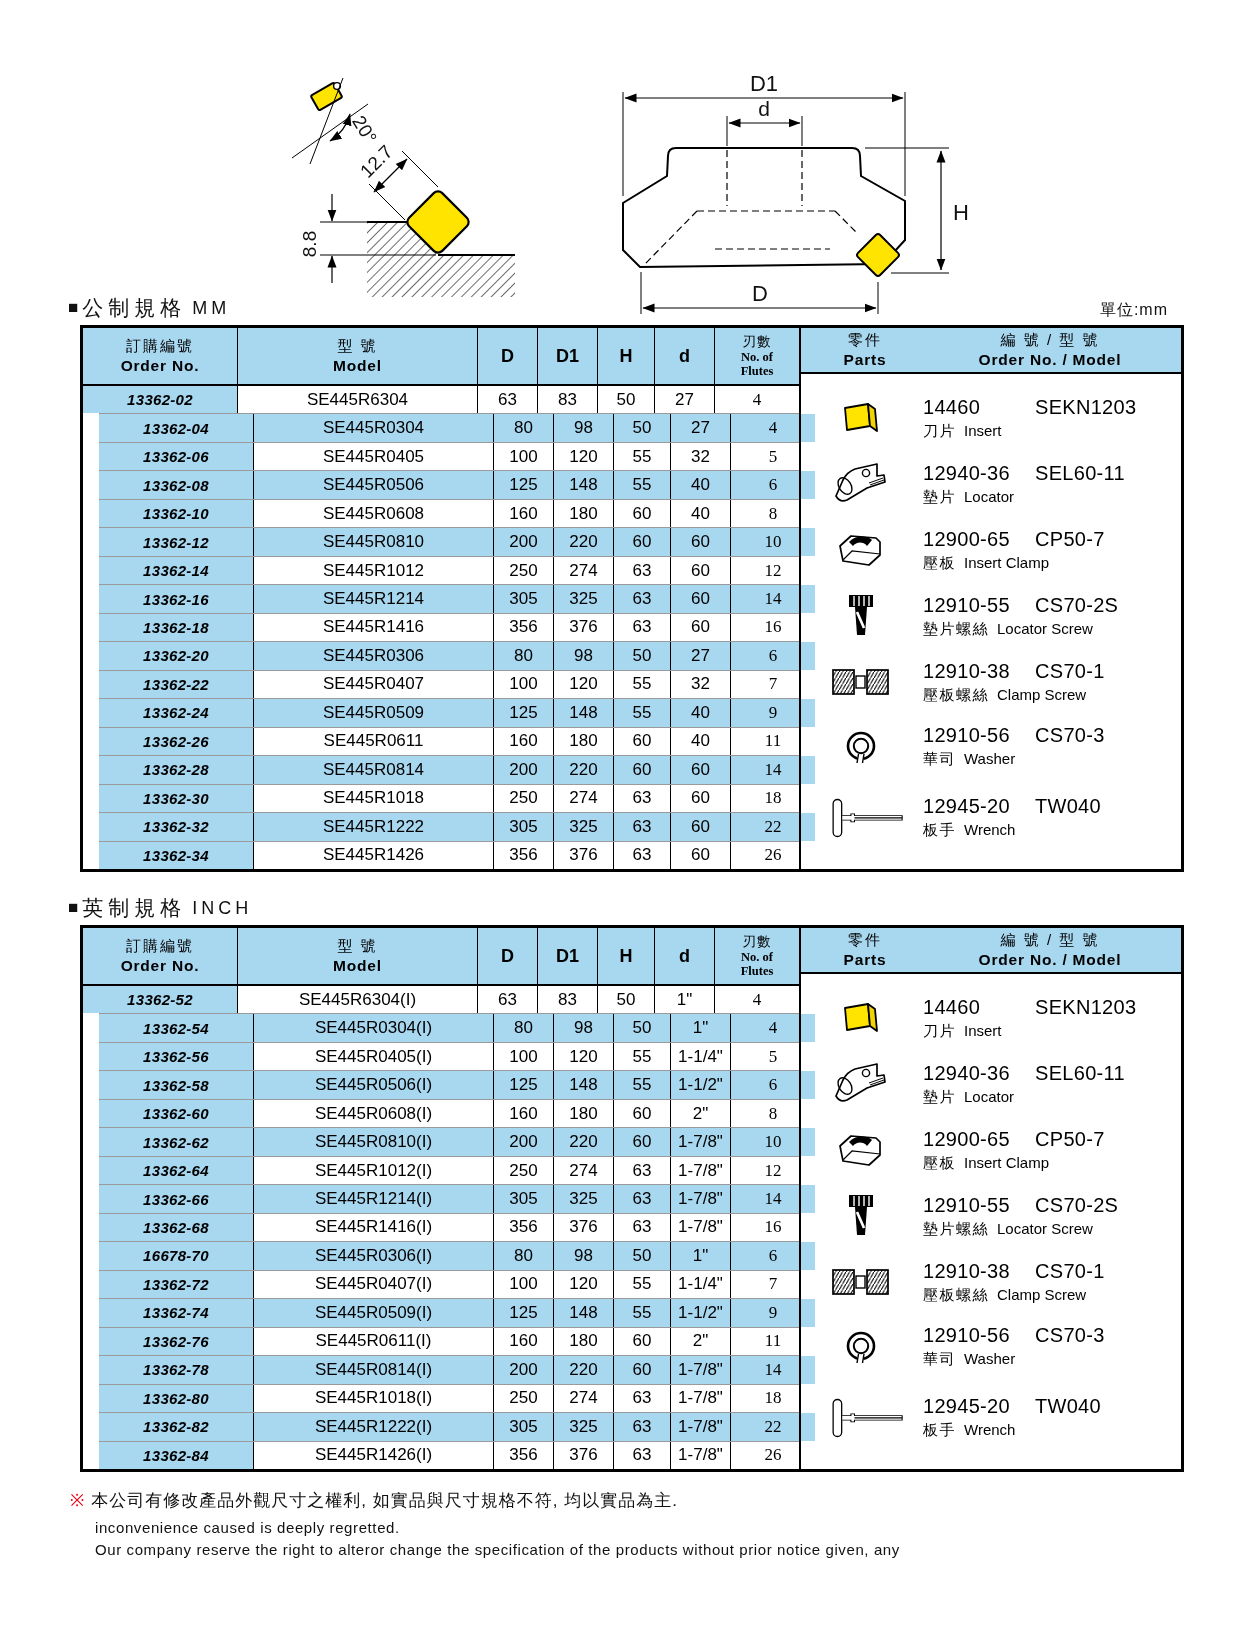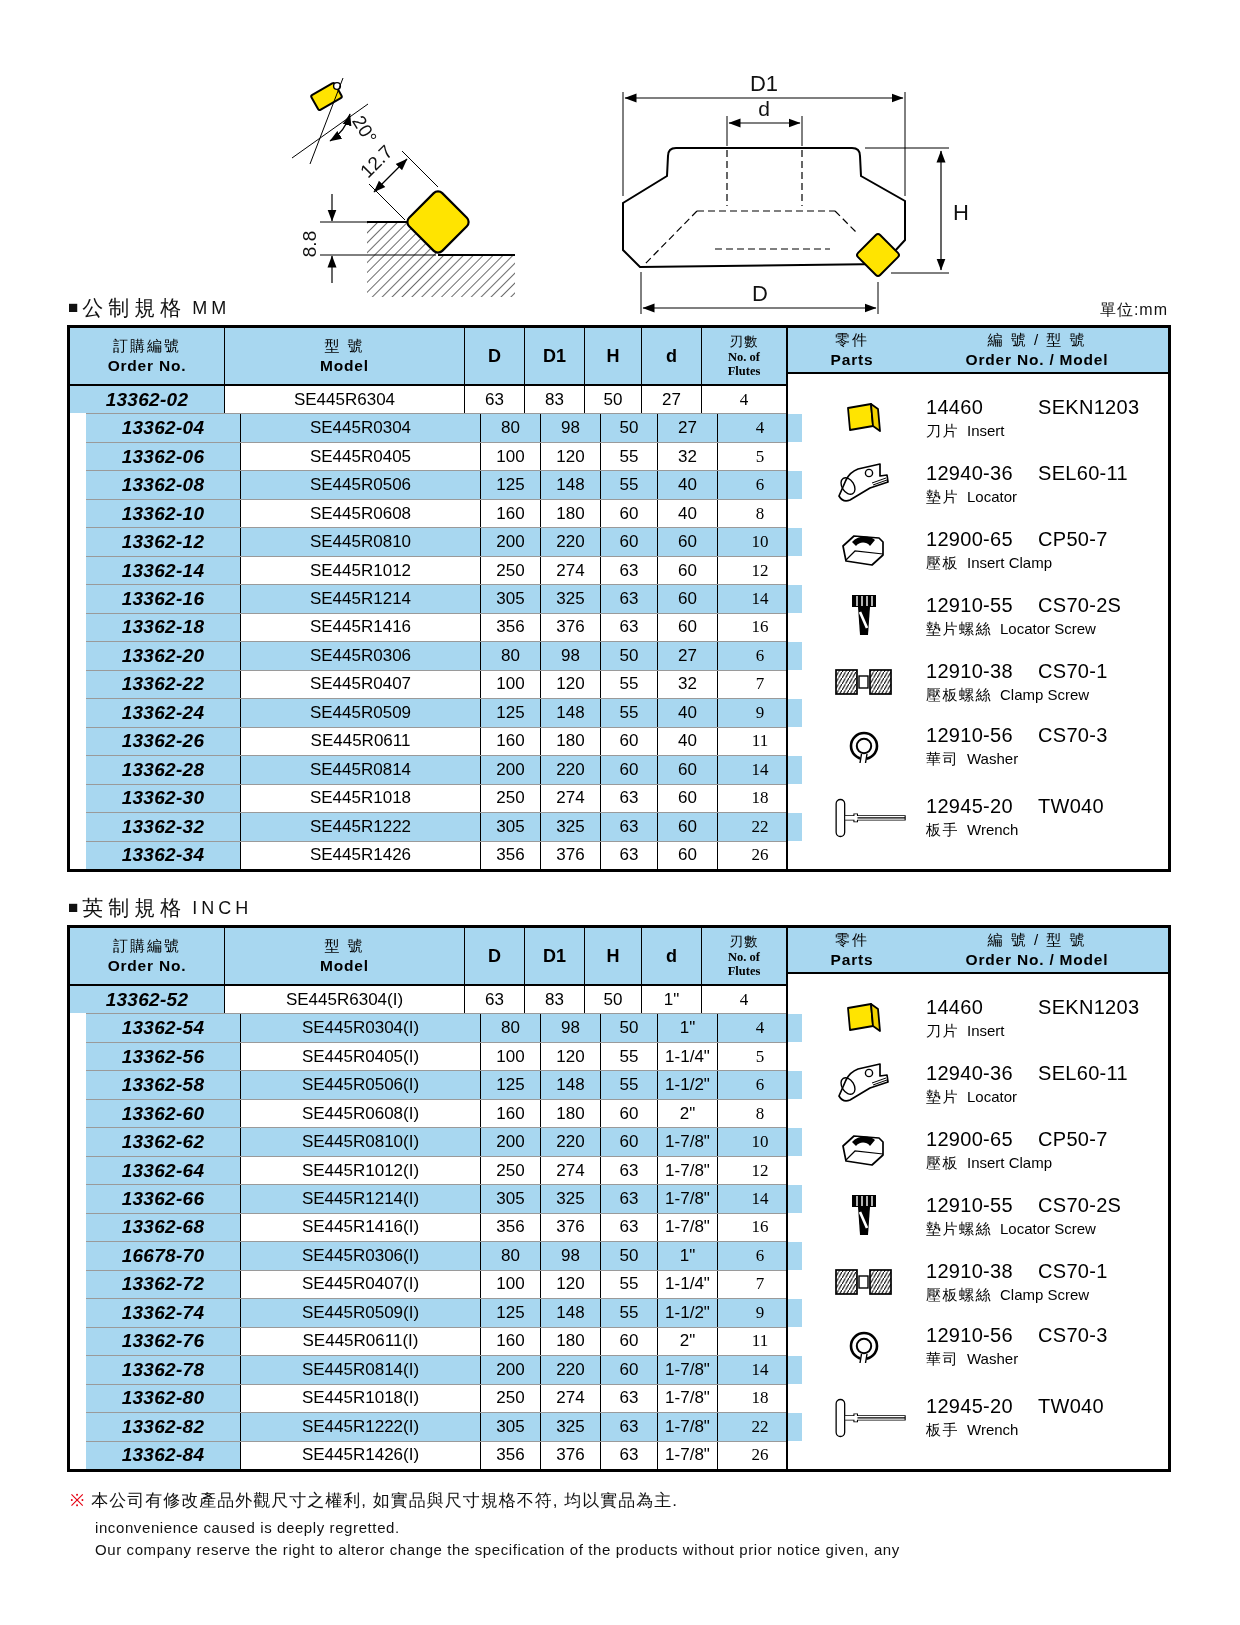--- a/index.html
+++ b/index.html
@@ -12,49 +12,49 @@
   svg text{font-family:"Liberation Sans", sans-serif;fill:#111;}
 
   
   .sec-title{position:absolute;left:68px;font-size:21px;color:#111;display:flex;align-items:center;}
   .sec-title .bullet{font-size:17px;margin-right:4px;}
   .sec-title .zh{letter-spacing:5px;}
   .sec-title .en{font-size:18px;letter-spacing:4px;margin-left:6px;}
   .unit-label{position:absolute;right:72px;font-size:16px;letter-spacing:1px;color:#111;}
 
   
-  .spec-table{position:absolute;left:67px;width:1104px;height:547px;border:3px solid #000;
+  .spec-table{position:absolute;left:80px;width:1104px;height:547px;border:3px solid #000;
     box-sizing:border-box;display:flex;background:#fff;}
   .left-grid{width:716px;display:flex;flex-direction:column;}
   .gridrow{display:grid;grid-template-columns:155px 240px 60px 60px 57px 60px 84px;}
   .thead{height:58px;background:#A8D7F0;border-bottom:2.5px solid #000;box-sizing:border-box;}
   .thead .tcell{flex-direction:column;line-height:1.15;}
   .tbody{flex:1;display:flex;flex-direction:column;}
   .trow{flex:1;}
   .trow + .trow{border-top:1px solid #9a9a9a;margin-left:16px;}
   .tcell{display:flex;align-items:center;justify-content:center;border-right:1.5px solid #000;
     box-sizing:border-box;font-size:17px;overflow:hidden;white-space:nowrap;}
   .gridrow .tcell:last-child{border-right:none;font-family:Liberation Serif, serif;}
   .trow.blue .tcell{background:#A8D7F0;}
-  .trow .tcell.c0{background:#A8D7F0;font-weight:bold;font-style:italic;font-size:19px;letter-spacing:0.3px;}
+  .trow .tcell.c0{background:#A8D7F0;font-weight:bold;font-style:italic;font-size:15px;letter-spacing:0.3px;}
   .hzh{font-size:15px;letter-spacing:2px;}
   .hen{font-size:15.5px;font-weight:bold;letter-spacing:0.8px;margin-top:2px;}
   .hbig{font-size:18px;font-weight:bold;}
   .hsm{font-size:12.5px;font-weight:bold;line-height:1.12;}
   .hsmzh{font-size:13.5px;letter-spacing:1px;line-height:1.15;}
 
   
   .parts-panel{flex:1;border-left:2px solid #000;display:flex;flex-direction:column;box-sizing:border-box;}
   .parts-head{height:46px;background:#A8D7F0;border-bottom:2.5px solid #000;box-sizing:border-box;
     display:flex;align-items:center;}
   .ph-col{display:flex;flex-direction:column;align-items:center;justify-content:center;line-height:1.2;}
   .ph-left{width:128px;}
   .ph-right{flex:1;padding-right:10px;}
   .parts-body{flex:1;display:flex;flex-direction:column;justify-content:space-evenly;padding:3px 0;}
-  .part{display:flex;align-items:center;padding-left:32px;}
+  .part{display:flex;align-items:center;padding-left:16px;}
   .part-icon{width:88px;display:flex;align-items:center;justify-content:center;flex-shrink:0;overflow:visible;}
   .part-text{margin-left:18px;}
   .pl1{font-size:20px;letter-spacing:0.3px;}
   .pno{display:inline-block;min-width:112px;}
   .pl2{font-size:15px;margin-top:3px;}
   .pzh{letter-spacing:1.5px;}
   .pen{margin-left:8px;}
 
   
   .footer{position:absolute;left:70px;top:1488px;width:1100px;color:#111;}

